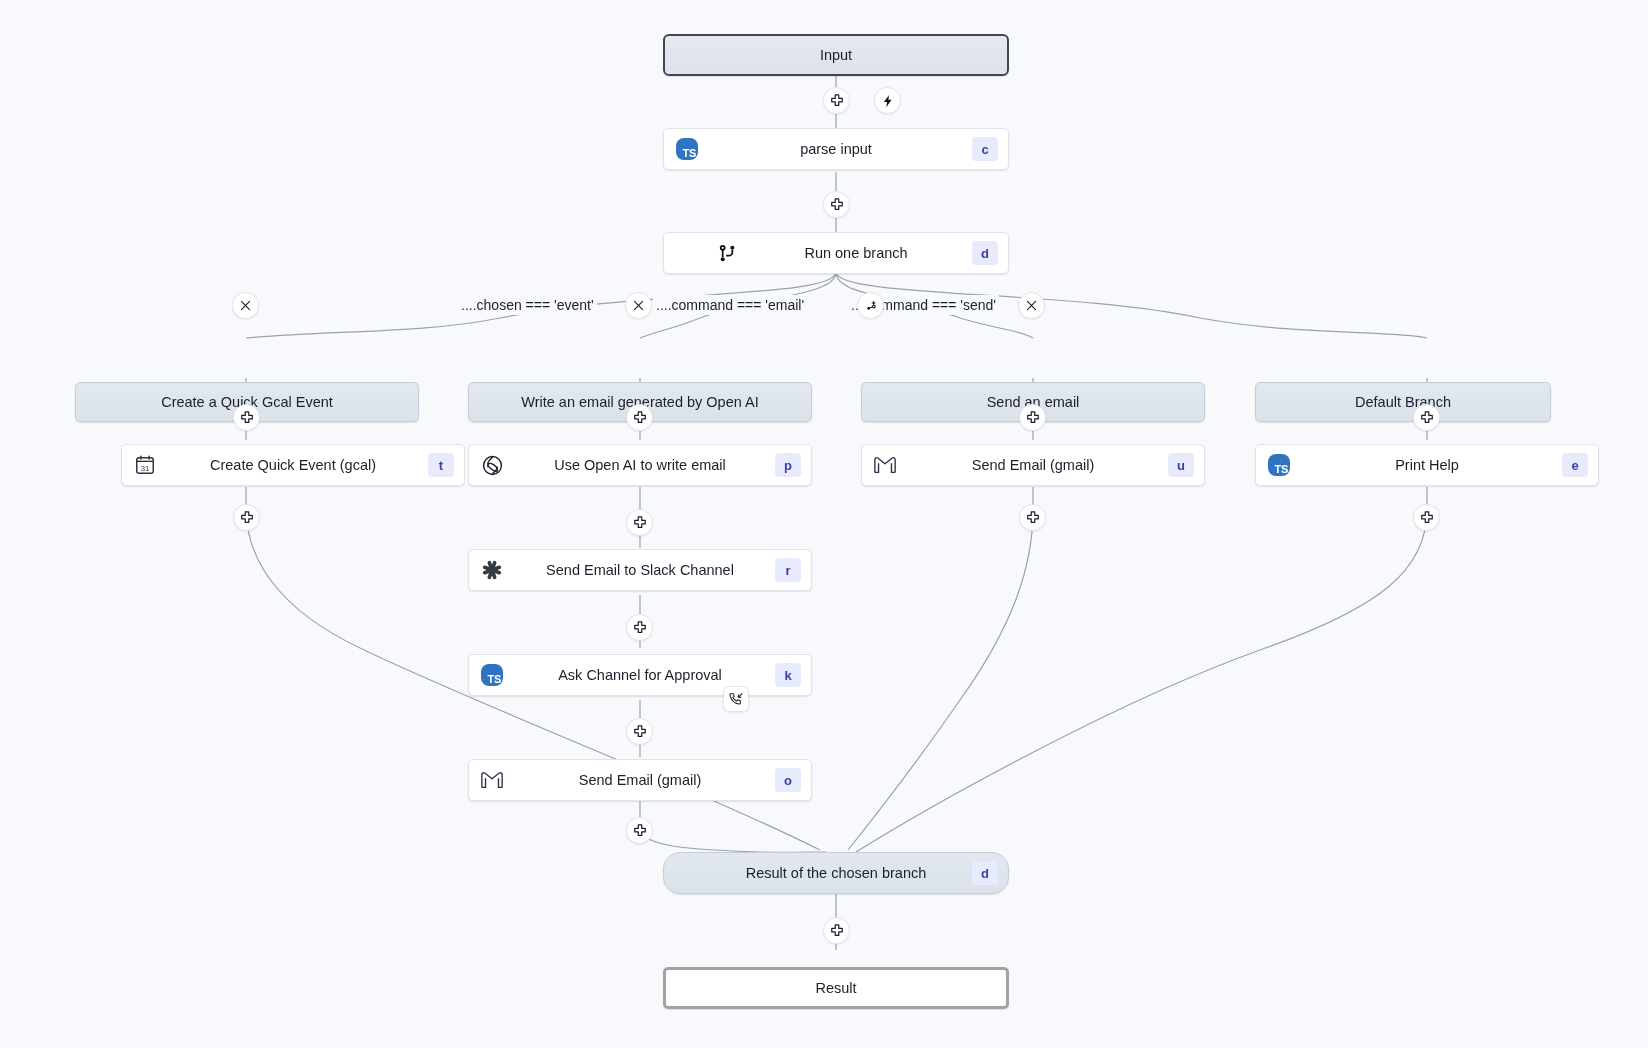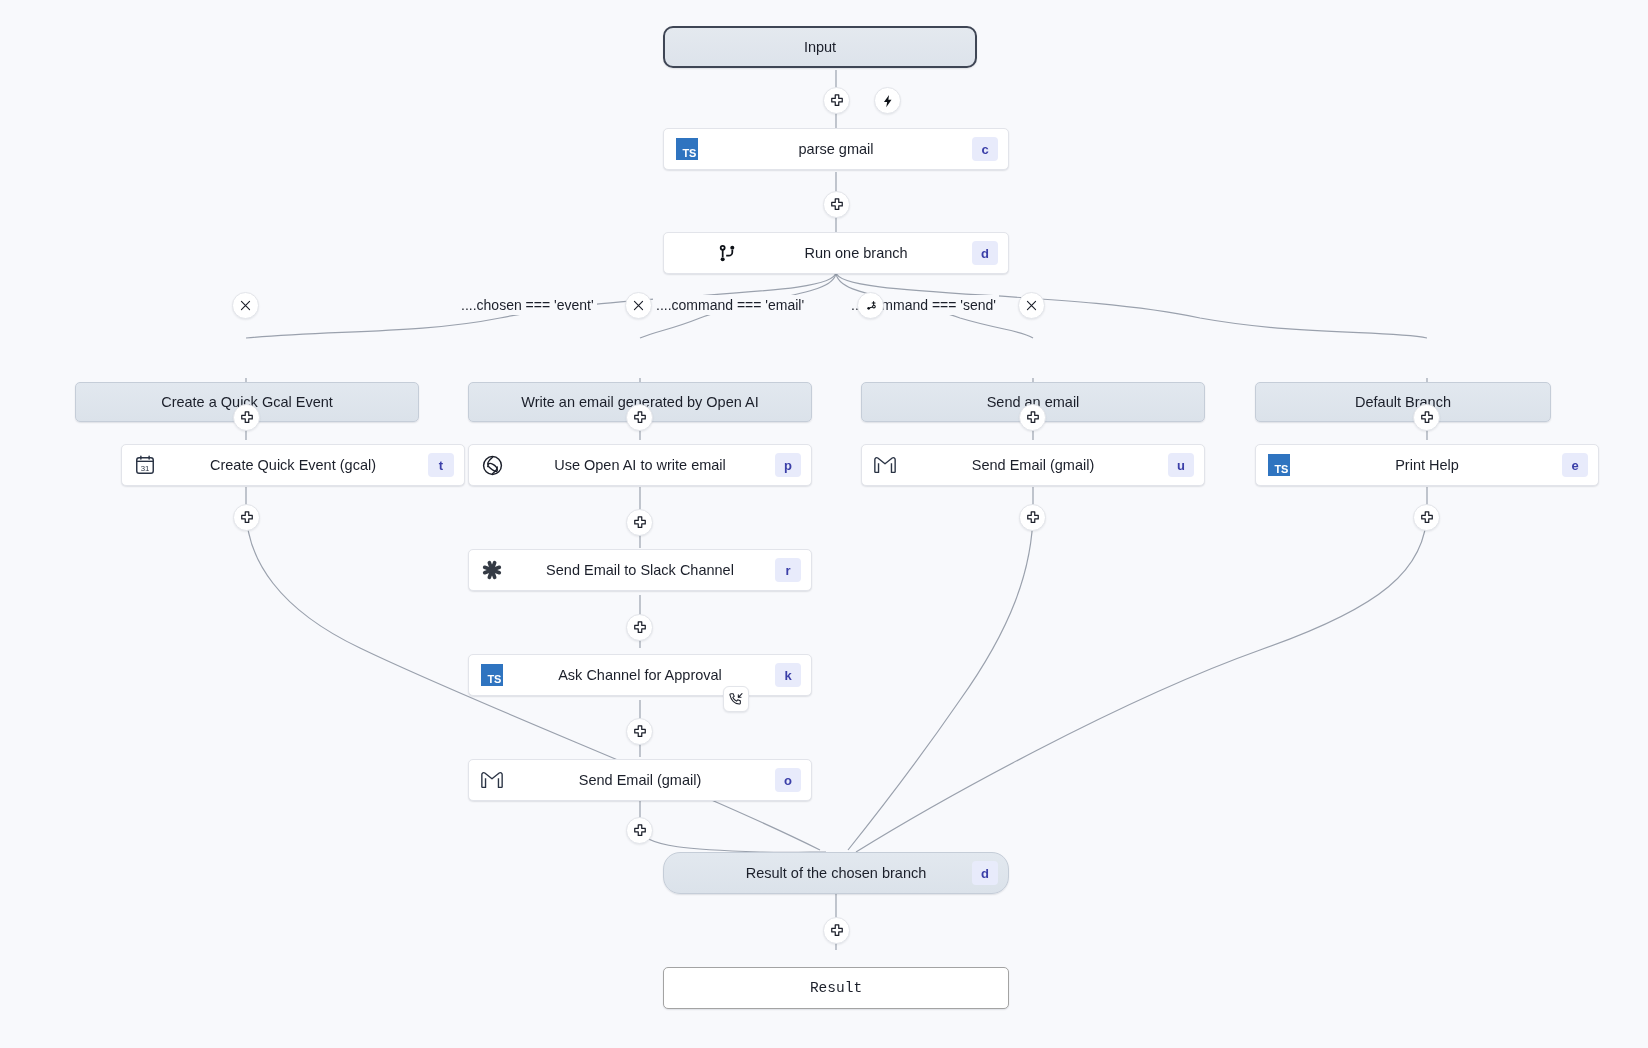--- a/index.html
+++ b/index.html
@@ -74,22 +74,21 @@
   }
 
   
   .node.boundary {
     background: linear-gradient(180deg,#e4e9ef 0%, #dde3eb 100%);
     border: 2px solid #3f4655;
     border-radius: 6px;
   }
   .node.boundary-plain {
     background: #ffffff;
-    border: 1px solid #a3a3a3;
-    font-family: Liberation Mono, monospace;
+    border: 3px solid #a3a3a3;
   }
   .node.branchbox {
     background: linear-gradient(180deg,#e2e8ef 0%, #dbe2ea 100%);
     border: 1px solid #c5cdd8;
     border-radius: 5px;
     height: 40px;
     margin-top: 44px;
   }
   .node.collector {
     background: linear-gradient(180deg,#e2e8ef 0%, #dbe2ea 100%);
@@ -132,21 +131,21 @@
     box-shadow: 0 1px 2px rgba(16,24,40,0.09);
     display: flex;
     align-items: center;
     justify-content: center;
     z-index: 7;
   }
 
   
   .ts-badge {
     width: 22px; height: 22px;
-    border-radius: 0;
+    border-radius: 8px;
     background: #2f74c0;
     color: #ffffff;
     font-size: 11px;
     font-weight: bold;
     font-family: "Liberation Sans", sans-serif;
     display: flex;
     align-items: flex-end;
     justify-content: flex-end;
     padding: 0 2px 1px 0;
     letter-spacing: -0.3px;
@@ -182,42 +181,42 @@
       <path d="M640,800 L640,828 C640,848 700,850 760,852 C790,853 810,852 826,852"></path>
 
       <path d="M1033,487 L1033,510 C1033,570 1010,630 960,700 C920,758 880,810 848,850"></path>
 
       <path d="M1427,487 L1427,510 C1427,570 1380,608 1260,650 C1120,700 940,800 856,852"></path>
 
       <path d="M836,892 L836,950"></path>
     </g>
   </svg>
 
-  <div class="node boundary" style="left:663px; top:26px; width:314px;border-radius:10px;">
+  <div class="node boundary" style="left:663px; top:34px; width:346px;">
     <div class="icoslot"></div>
     <div class="label">Input</div>
     <div class="keyslot"></div>
   </div>
 
   <div class="circbtn" style="left:823px; top:87px;">
     <svg width="14" height="14" viewBox="0 0 16 16">
       <path d="M6 1 h4 v4 h4 v4 h-4 v4 h-4 v-4 h-4 v-4 h4 z" fill="none" stroke="#1b1f2a" stroke-width="1.4" stroke-linejoin="round"></path>
     </svg>
   </div>
   <div class="circbtn" style="left:874px; top:87px;">
     <svg width="14" height="14" viewBox="0 0 16 16">
       <path d="M9.2 1 L3.4 9 h3.6 l-1 6 l6-8.4 h-3.6 z" fill="#0d1117"></path>
     </svg>
   </div>
 
   <div class="node" style="left:663px; top:128px; width:346px;">
     <div class="icoslot">
       <div class="ts-badge">TS</div>
     </div>
-    <div class="label">parse gmail</div>
+    <div class="label">parse input</div>
     <div class="keyslot">
       <span class="kbd">c</span>
     </div>
   </div>
 
   <div class="circbtn" style="left:823px; top:191px;">
     <svg width="14" height="14" viewBox="0 0 16 16">
       <path d="M6 1 h4 v4 h4 v4 h-4 v4 h-4 v-4 h-4 v-4 h4 z" fill="none" stroke="#1b1f2a" stroke-width="1.4" stroke-linejoin="round"></path>
     </svg>
   </div>

